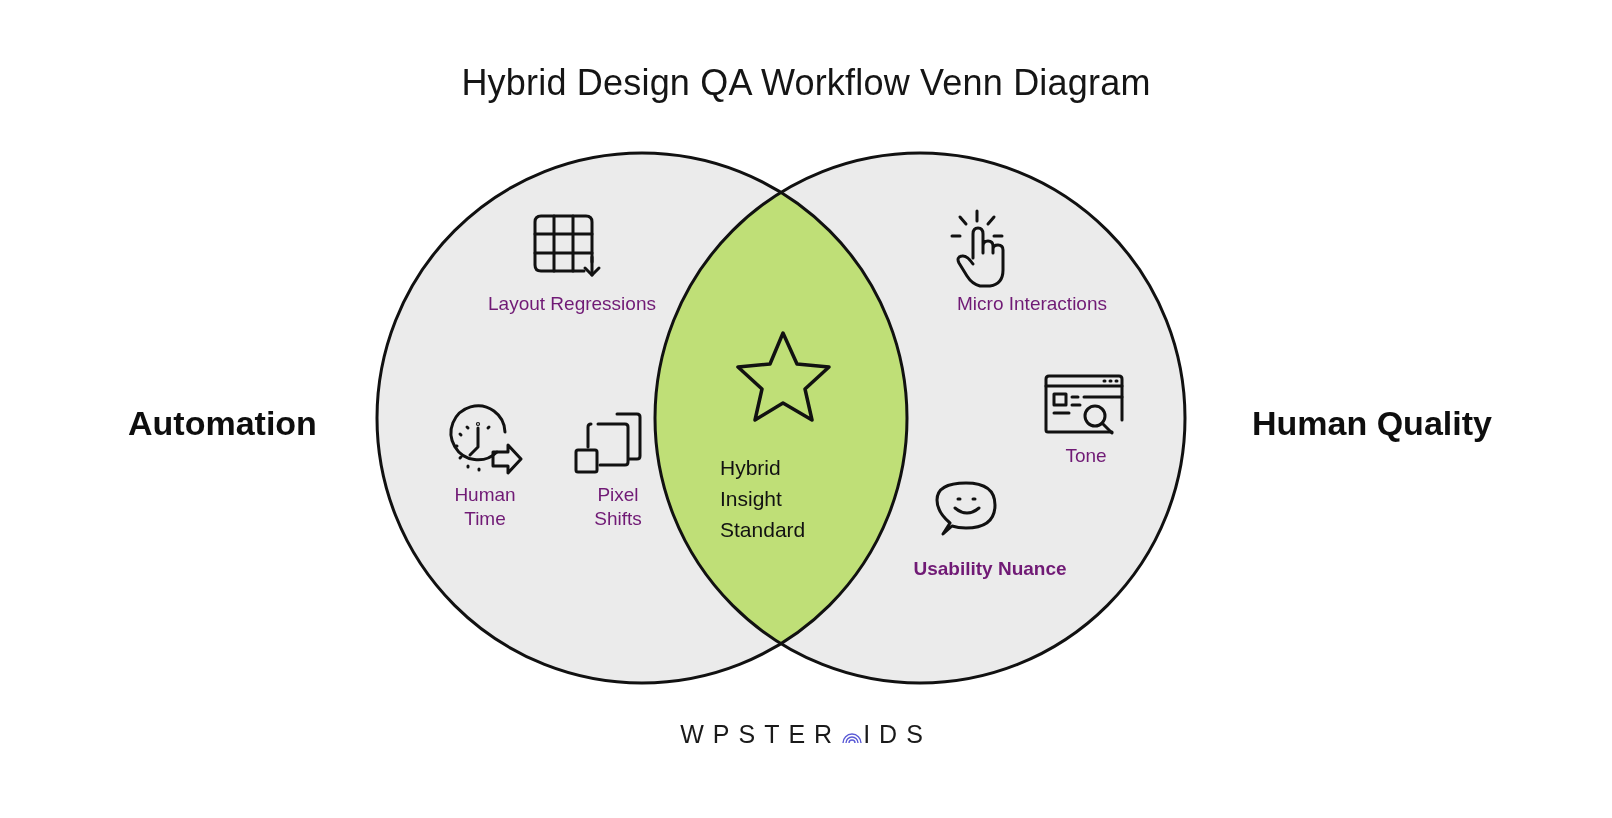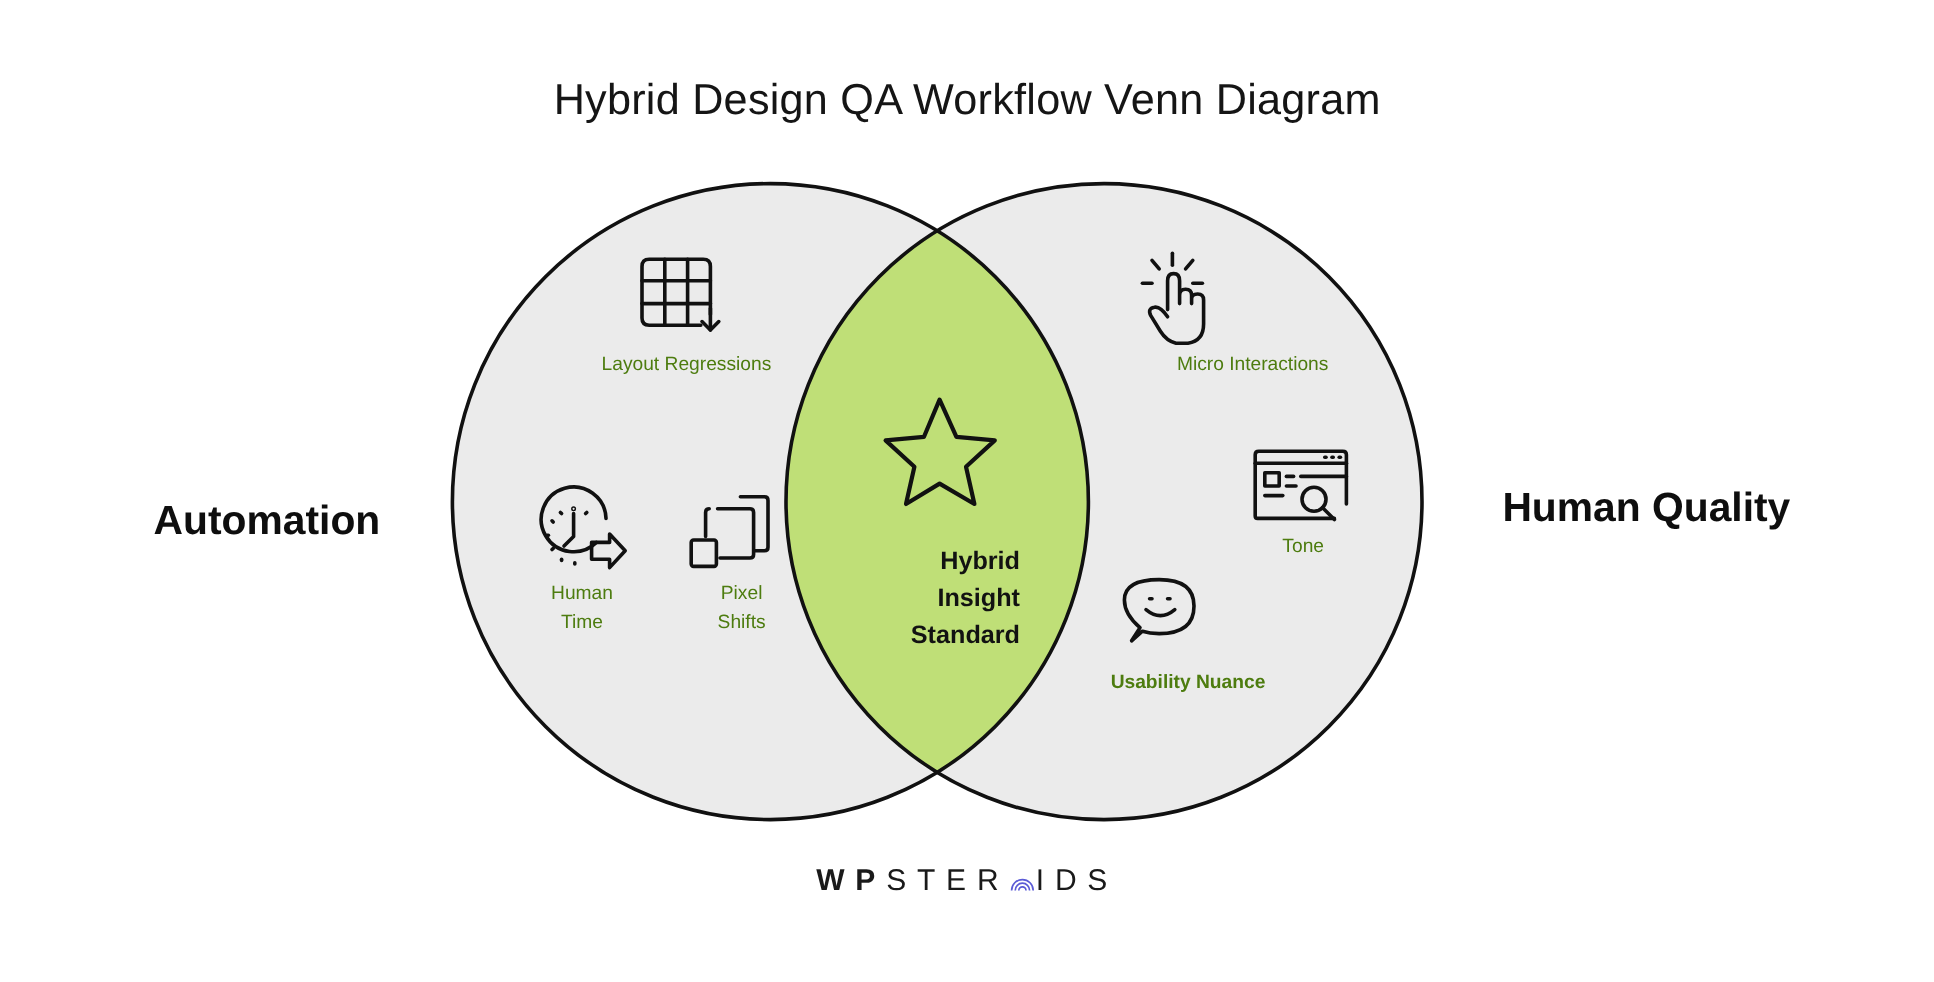--- a/index.html
+++ b/index.html
@@ -1,29 +1,29 @@
 <!DOCTYPE html>
 <html><head>
   <meta charset="utf-8">
   <style>
     html, body { margin: 0; padding: 0; background: #ffffff; }
     body { width: 1612px; height: 818px; position: relative; overflow: hidden;
            font-family: "Liberation Sans", "DejaVu Sans", sans-serif; color: #111111; }
     .title { position: absolute; left: 0; top: 62px; width: 1612px; text-align: center;
              font-size: 36px; font-weight: normal; letter-spacing: 0.2px; color: #151515; }
     .side-label { position: absolute; top: 404px; font-size: 34px; font-weight: bold; color: #0e0e0e; }
-    .side-left { left: 128px; margin-top: 11px; }
+    .side-left { left: 128px; }
     .side-right { left: 1252px; }
     svg.venn { position: absolute; left: 0; top: 0; }
-    .lbl { position: absolute; font-size: 16px; color: #4d7c0f; text-align: center; line-height: 24px; white-space: nowrap; }
-    .center-lbl { position: absolute; left: 720px; top: 452px; width: 130px; text-align: right;
-                  font-size: 21px; font-weight: bold; line-height: 31px; color: #121212; }
+    .lbl { position: absolute; font-size: 19px; color: #701a75; text-align: center; line-height: 24px; white-space: nowrap; }
+    .center-lbl { position: absolute; left: 720px; top: 452px; width: 130px; text-align: left;
+                  font-size: 21px; font-weight: normal; line-height: 31px; color: #121212; }
     .brand { position: absolute; left: 0; top: 720px; width: 1612px; text-align: center;
              font-size: 25px; letter-spacing: 9px; color: #1a1a1a; }
-    .brand b { font-weight: bold; margin-top: 24px; }
+    .brand b { font-weight: normal; margin-top: 24px; }
     .brand .o { display: inline-block; width: 22px; height: 22px; vertical-align: -2px; }
   </style>
 </head>
 <body>
 
 <div class="title">Hybrid Design QA Workflow Venn Diagram</div>
 
 <div class="side-label side-left">Automation</div>
 <div class="side-label side-right">Human Quality</div>
 

